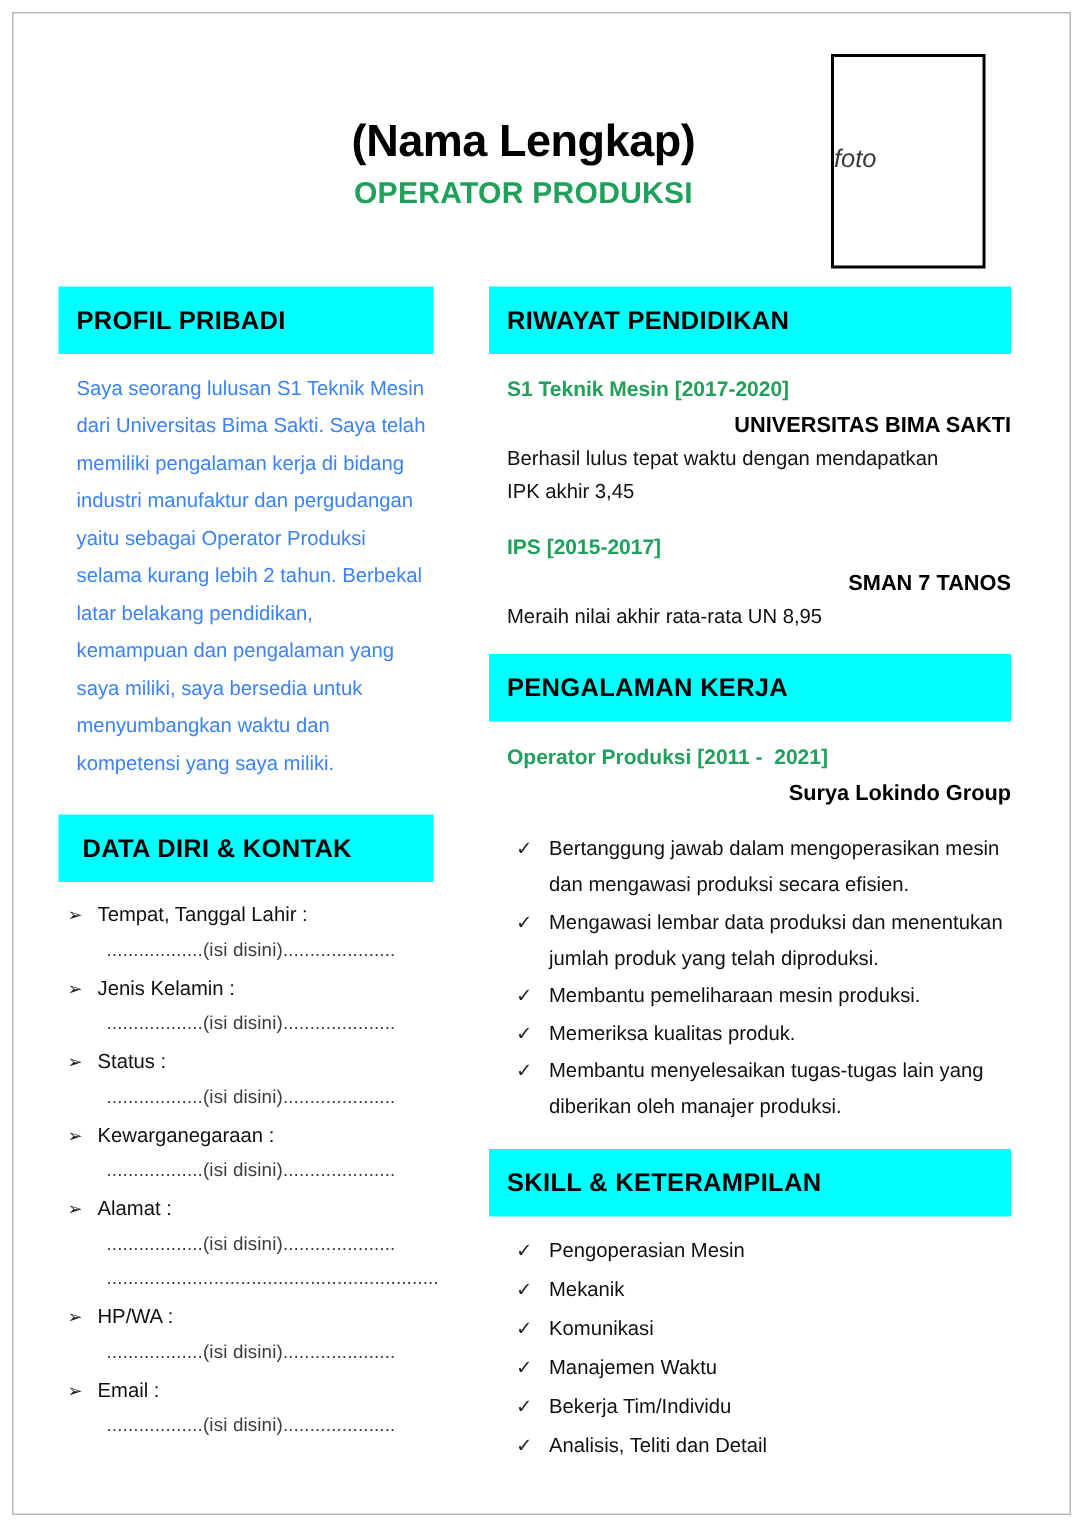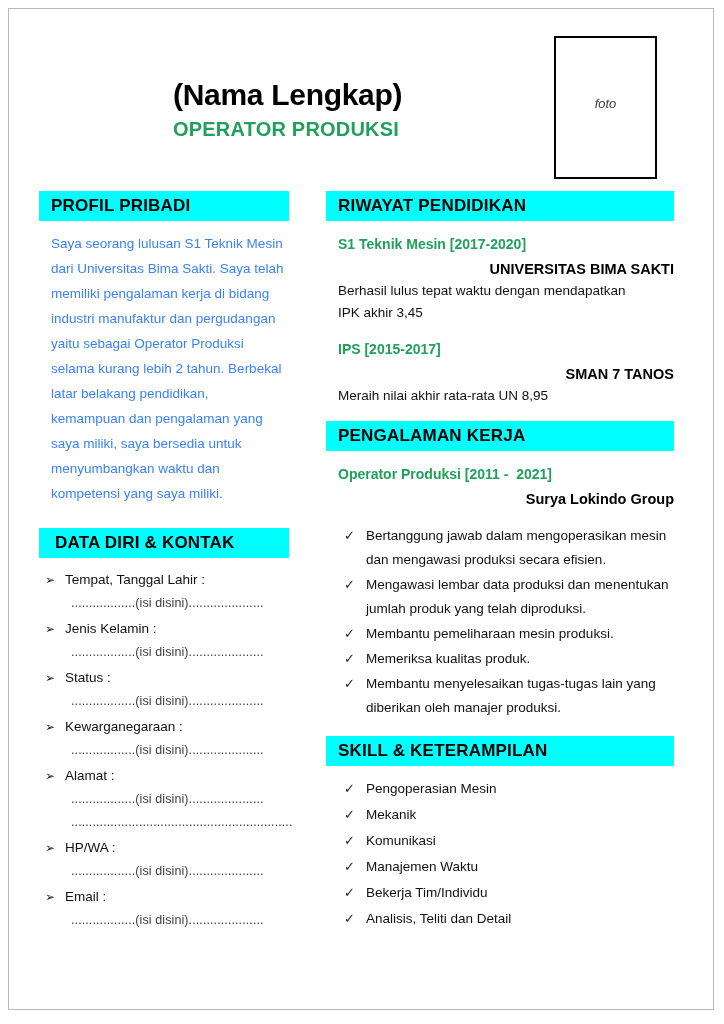--- a/index.html
+++ b/index.html
@@ -29,23 +29,24 @@
   
   .header {
     position: absolute;
     left: 0;
     top: 0;
     width: 706px;
     height: 170px;
   }
   .name-block {
     position: absolute;
-    left: 164px;
+    left: 150px;
     top: 68px;
     width: 380px;
+    text-align: center;
   }
   .full-name {
     font-size: 30px;
     font-weight: bold;
     letter-spacing: -0.3px;
     line-height: 36px;
     color: #000000;
     white-space: nowrap;
   }
   .job-title {
@@ -65,22 +66,21 @@
     height: 143px;
     border: 2px solid #000000;
     box-sizing: border-box;
     background: #ffffff;
   }
   .photo-label {
     position: absolute;
     left: 0;
     right: 0;
     top: 58px;
-    text-align: center;
-    font-size: 13px;
+    font-size: 17px;
     font-style: italic;
     color: #3a3a3a;
   }
 
   
   .col-left {
     position: absolute;
     left: 30px;
     top: 182px;
     width: 250px;
@@ -88,21 +88,21 @@
   .col-right {
     position: absolute;
     left: 317px;
     top: 182px;
     width: 348px;
   }
 
   
   .bar {
     background: #00ffff;
-    height: 30px;
+    height: 45px;
     display: flex;
     align-items: center;
     padding-left: 12px;
     box-sizing: border-box;
     margin-bottom: 10px;
   }
   .bar-title {
     font-size: 17px;
     font-weight: bold;
     letter-spacing: 0.2px;

